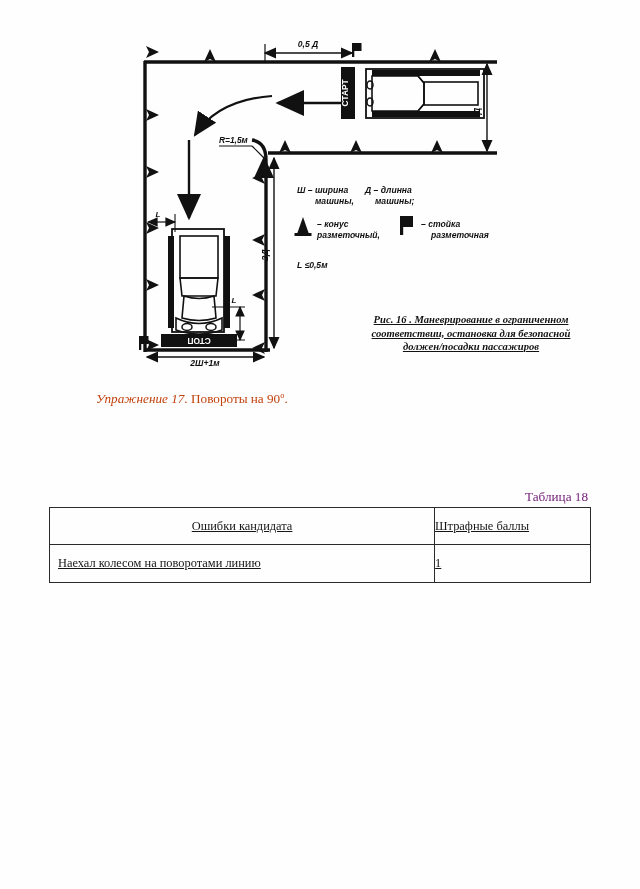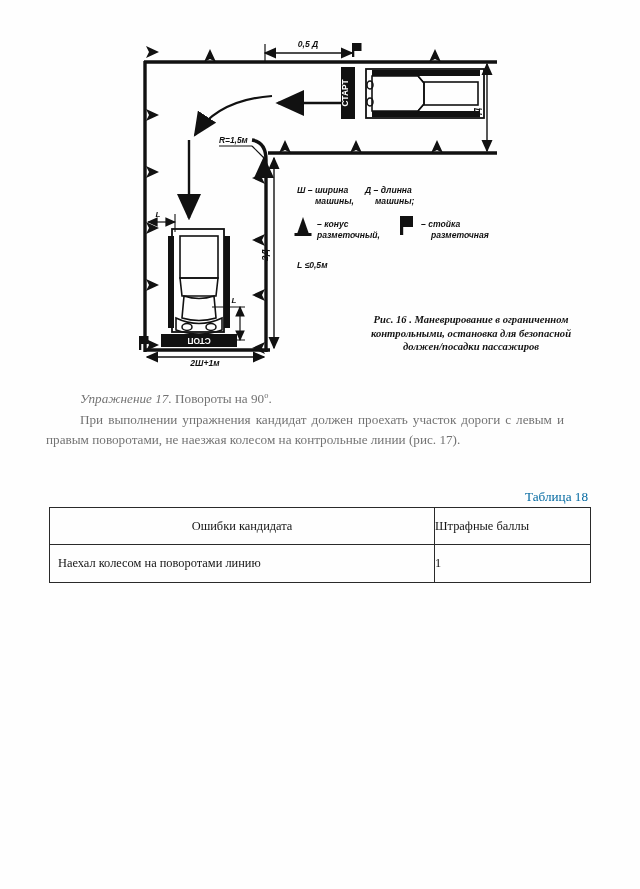--- a/index.html
+++ b/index.html
@@ -38,32 +38,33 @@
     left: 340px;
     top: 313px;
     width: 262px;
     font-family: "Liberation Serif", "DejaVu Serif", serif;
     font-style: italic;
     font-weight: bold;
     font-size: 10.6px;
     line-height: 13.6px;
     color: #121212;
     text-align: center;
+    text-decoration: underline;
   }
 
   
   .body-text {
     position: absolute;
-    left: 46px;
+    left: 62px;
     top: 386px;
     width: 518px;
     font-family: "Liberation Serif", "DejaVu Serif", serif;
     font-size: 13.2px;
     line-height: 20.4px;
-    color: #737373;
+    color: #c2410c;
   }
   .para {
     margin: 0 0 0 0;
     text-indent: 34px;
     text-align: justify;
   }
   .para.just-full { text-align: justify; text-align-last: left; }
   .ex-title {
     font-style: italic;
   }
@@ -72,36 +73,37 @@
     vertical-align: super;
   }
 
   
   .table-label {
     position: absolute;
     right: 52px;
     top: 489px;
     font-size: 13.2px;
     font-family: "Liberation Serif", "DejaVu Serif", serif;
-    color: #0369a1;
+    color: #701a75;
   }
   table.ctrl {
     position: absolute;
     left: 49px;
     top: 507px;
     width: 542px;
     border-collapse: collapse;
     font-family: "Liberation Serif", "DejaVu Serif", serif;
     font-size: 12.4px;
     color: #151515;
   }
   table.ctrl td, table.ctrl th {
     border: 1.1px solid #2a2a2a;
     padding: 0;
     font-weight: normal;
+    text-decoration: underline;
   }
   table.ctrl th.c-err, table.ctrl td.c-err {
     width: 383px;
     height: 37px;
     padding-left: 8px;
     text-align: left;
     vertical-align: middle;
   }
   table.ctrl th.c-err { text-align: center; padding-left: 0; }
   table.ctrl th.c-pts, table.ctrl td.c-pts {
@@ -311,30 +313,29 @@
         </g>
         <text class="dg-t" x="421" y="227" font-size="8.6" font-weight="bold" font-style="italic" fill="#111">– стойка</text>
         <text class="dg-t" x="431" y="238" font-size="8.6" font-weight="bold" font-style="italic" fill="#111">разметочная</text>
 
         <text class="dg-t" x="297" y="268" font-size="8.6" font-weight="bold" font-style="italic" fill="#111">L ≤0,5м</text>
       </g>
     </svg>
 
     <div class="caption">
       <span>Рис. 16 . Маневрирование в ограниченном</span><br>
-      <span>контрольными, остановка для безопасной</span><br>
+      <span>соответствии, остановка для безопасной</span><br>
       <span>должен/посадки пассажиров</span>
     </div>
   </div>
 
   <div class="body-text">
     <p class="para">
       <span class="ex-title">Упражнение 17.</span><span> Повороты на 90</span><sup class="deg">o</sup><span>.</span>
     </p>
-    <p class="para just-full">При выполнении упражнения кандидат должен проехать участок дороги с левым и правым поворотами, не наезжая колесом на контрольные линии (рис. 17).</p>
   </div>
 
   <div class="table-label">Таблица 18</div>
 
   <table class="ctrl">
     <tbody>
       <tr class="hdr">
         <th class="c-err">Ошибки кандидата</th>
         <th class="c-pts">Штрафные баллы</th>
       </tr>

